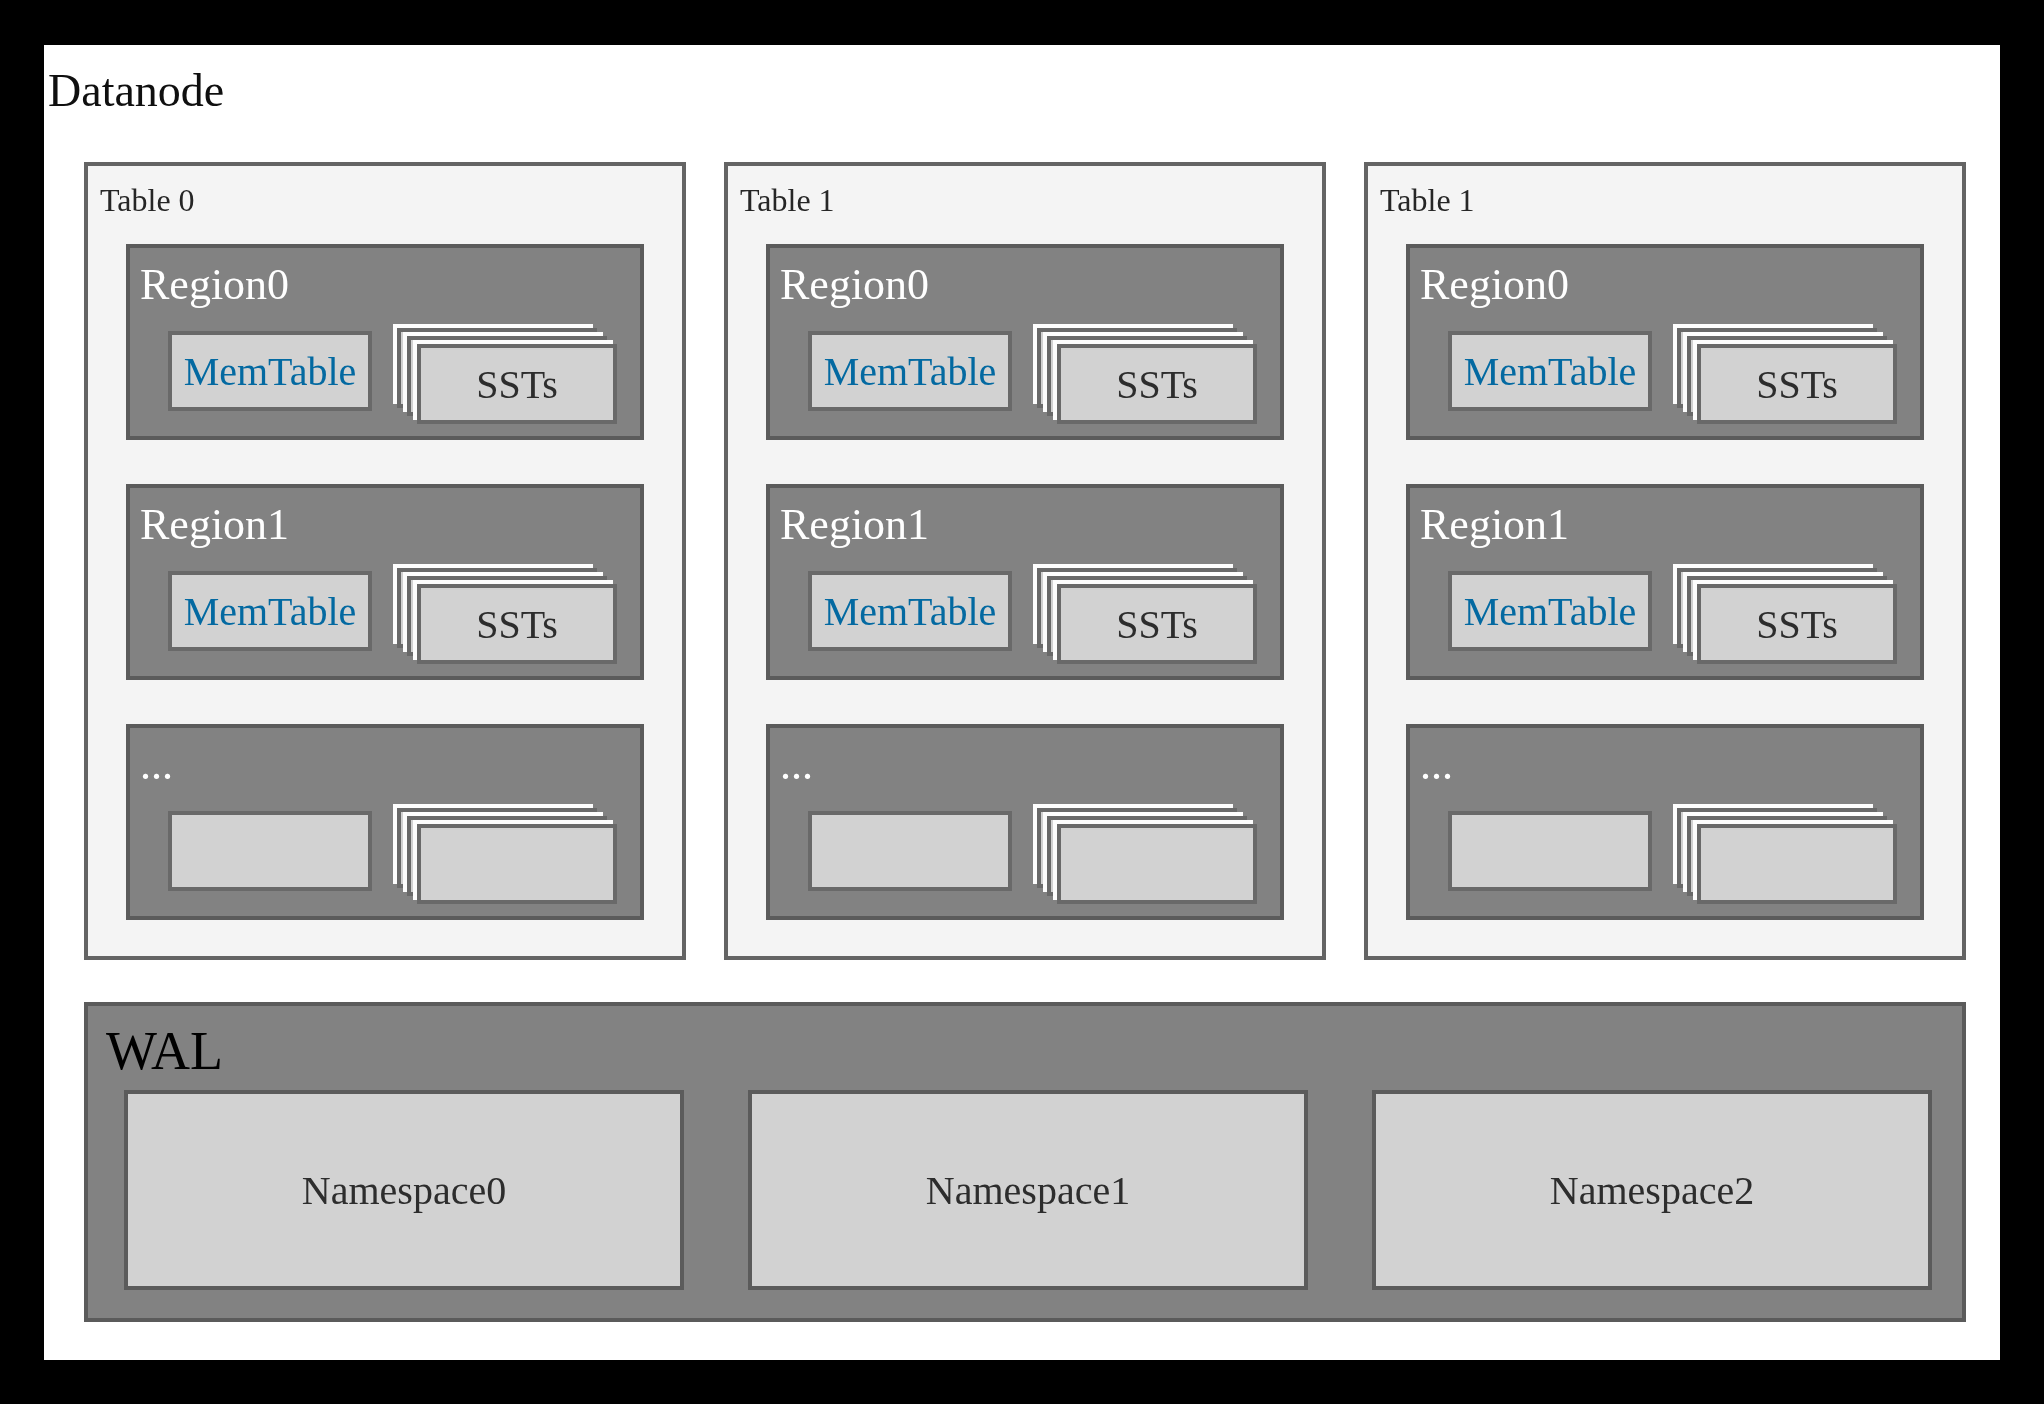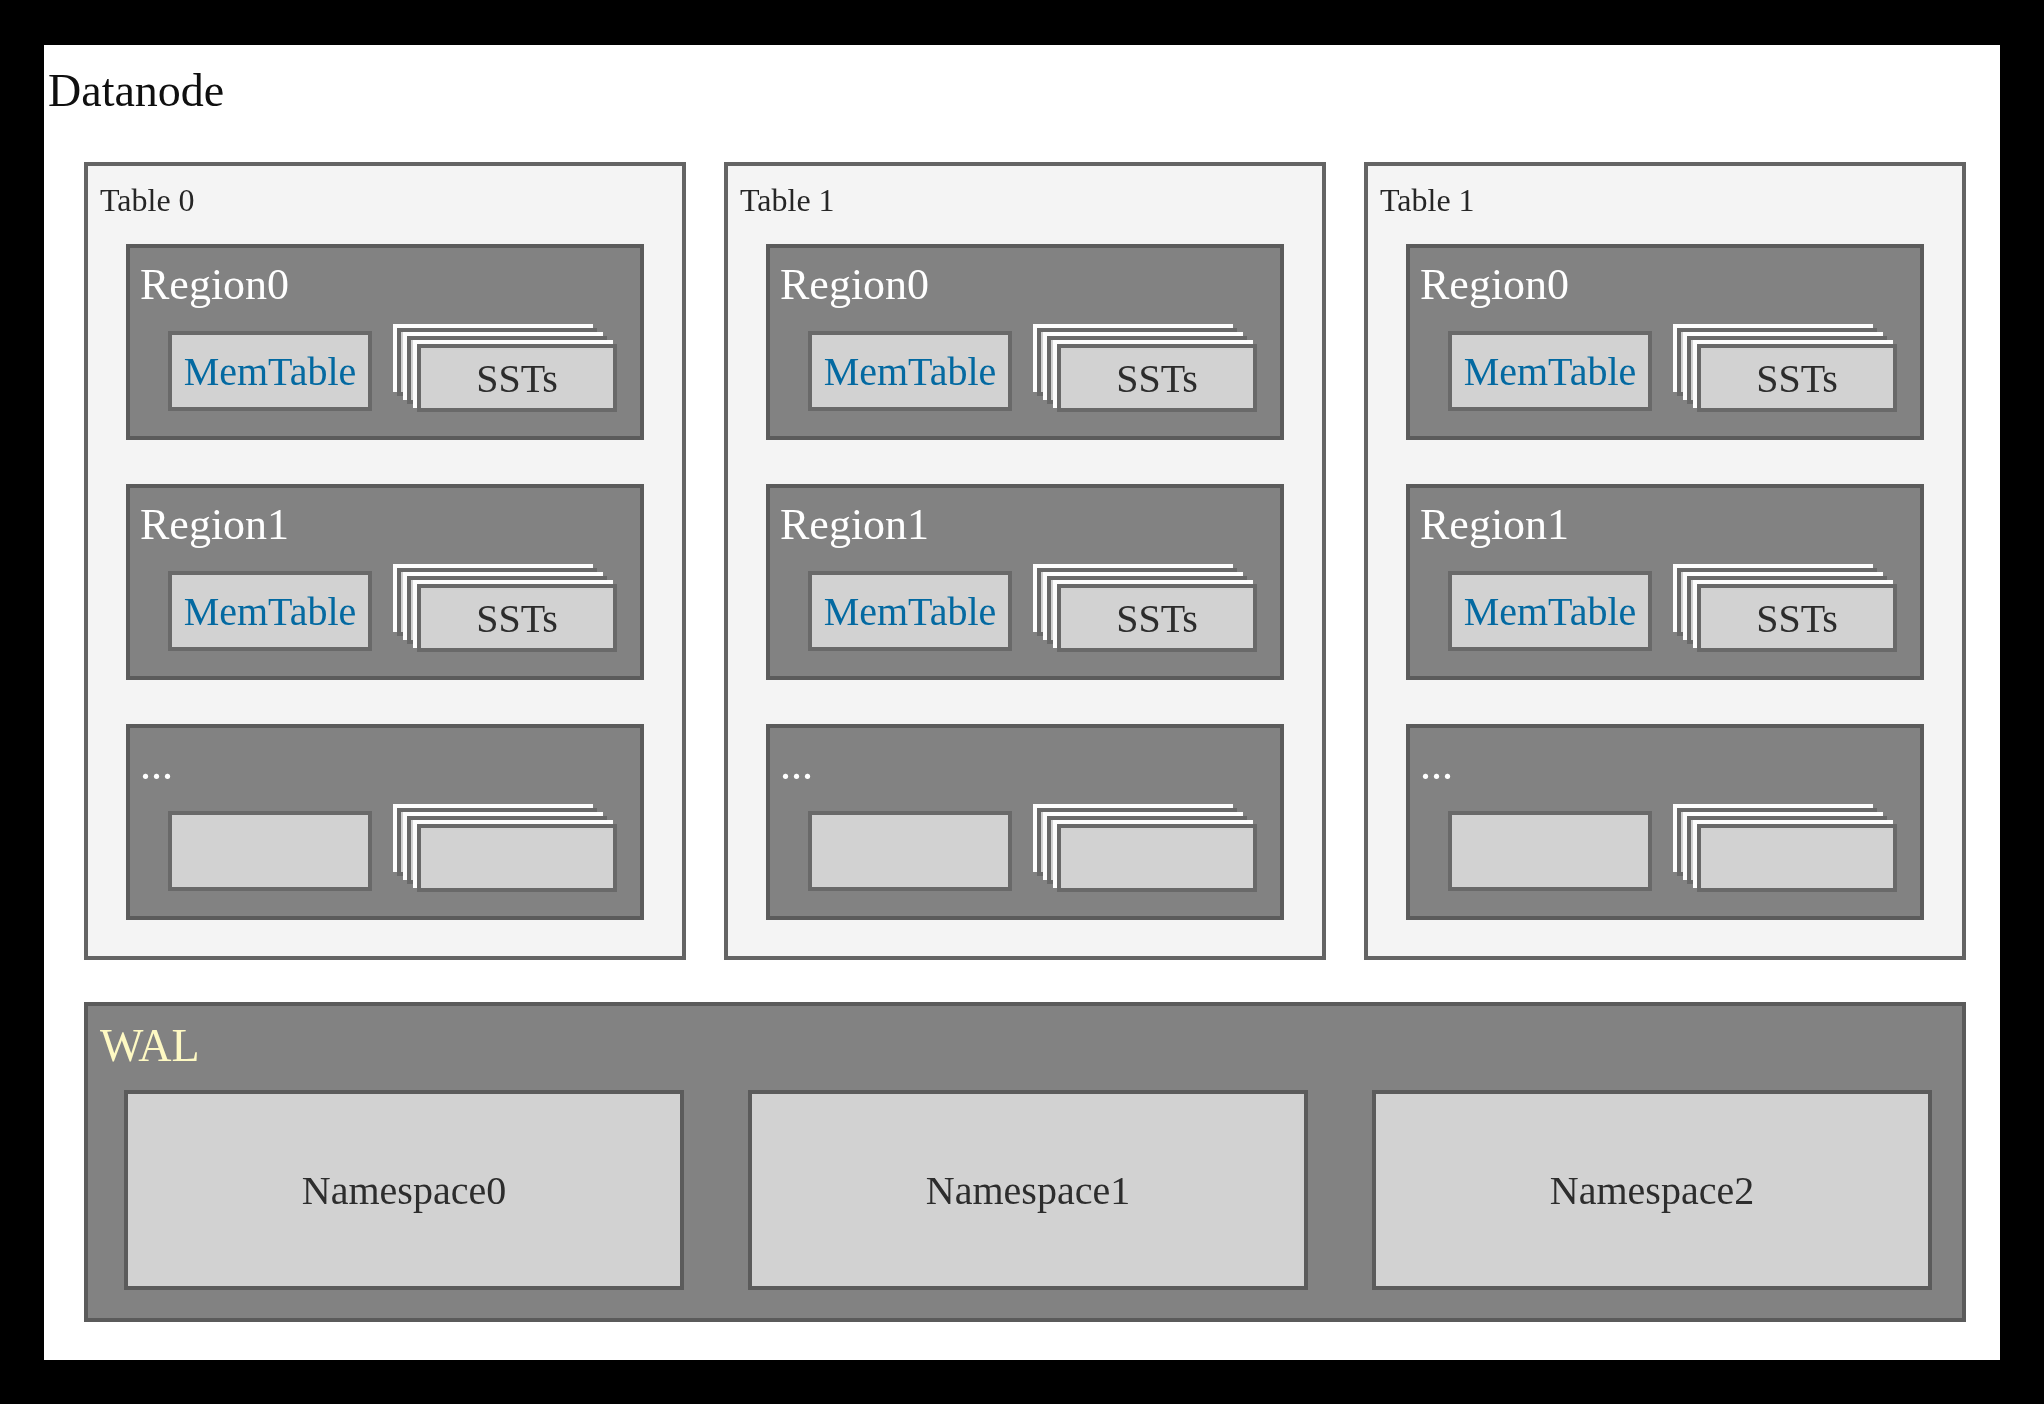--- a/index.html
+++ b/index.html
@@ -53,41 +53,41 @@
     border: 4px solid #696969;
     display: flex; align-items: center; justify-content: center;
     font-size: 40px; color: #0369a1;
   }
   .stack {
     position: absolute; right: 22px; top: 80px;
     width: 221px; height: 98px;
   }
   .layer {
     position: absolute;
-    width: 200px; height: 68px;
+    width: 200px; height: 80px;
     background: #d2d2d2;
     border: 4px solid #696969;
     box-shadow: -4px -4px 0 0 #fdfdfd;
   }
   .layer.l3 { left: 0; top: 0; }
   .layer.l2 { left: 10px; top: 8px; }
   .layer.l1 {
     left: 20px; top: 16px;
     display: flex; align-items: center; justify-content: center;
     font-size: 40px; color: #2d2d2d;
   }
   .wal {
     position: absolute; left: 40px; top: 957px;
     width: 1882px; height: 320px;
     background: #828282;
     border: 4px solid #5b5b5b;
   }
   .wal-label {
-    position: absolute; left: 12px; top: 14px;
-    font-size: 46px; color: #fef9c3; line-height: 1.15;
+    position: absolute; left: 18px; top: 14px;
+    font-size: 54px; color: #000000; line-height: 1.15;
   }
   .wal-row {
     position: absolute; left: 36px; top: 78px;
     display: flex; gap: 64px; margin-top: 6px;
   }
   .ns-box {
     width: 560px; height: 200px;
     background: #d2d2d2;
     border: 4px solid #5b5b5b;
     display: flex; align-items: center; justify-content: center;

